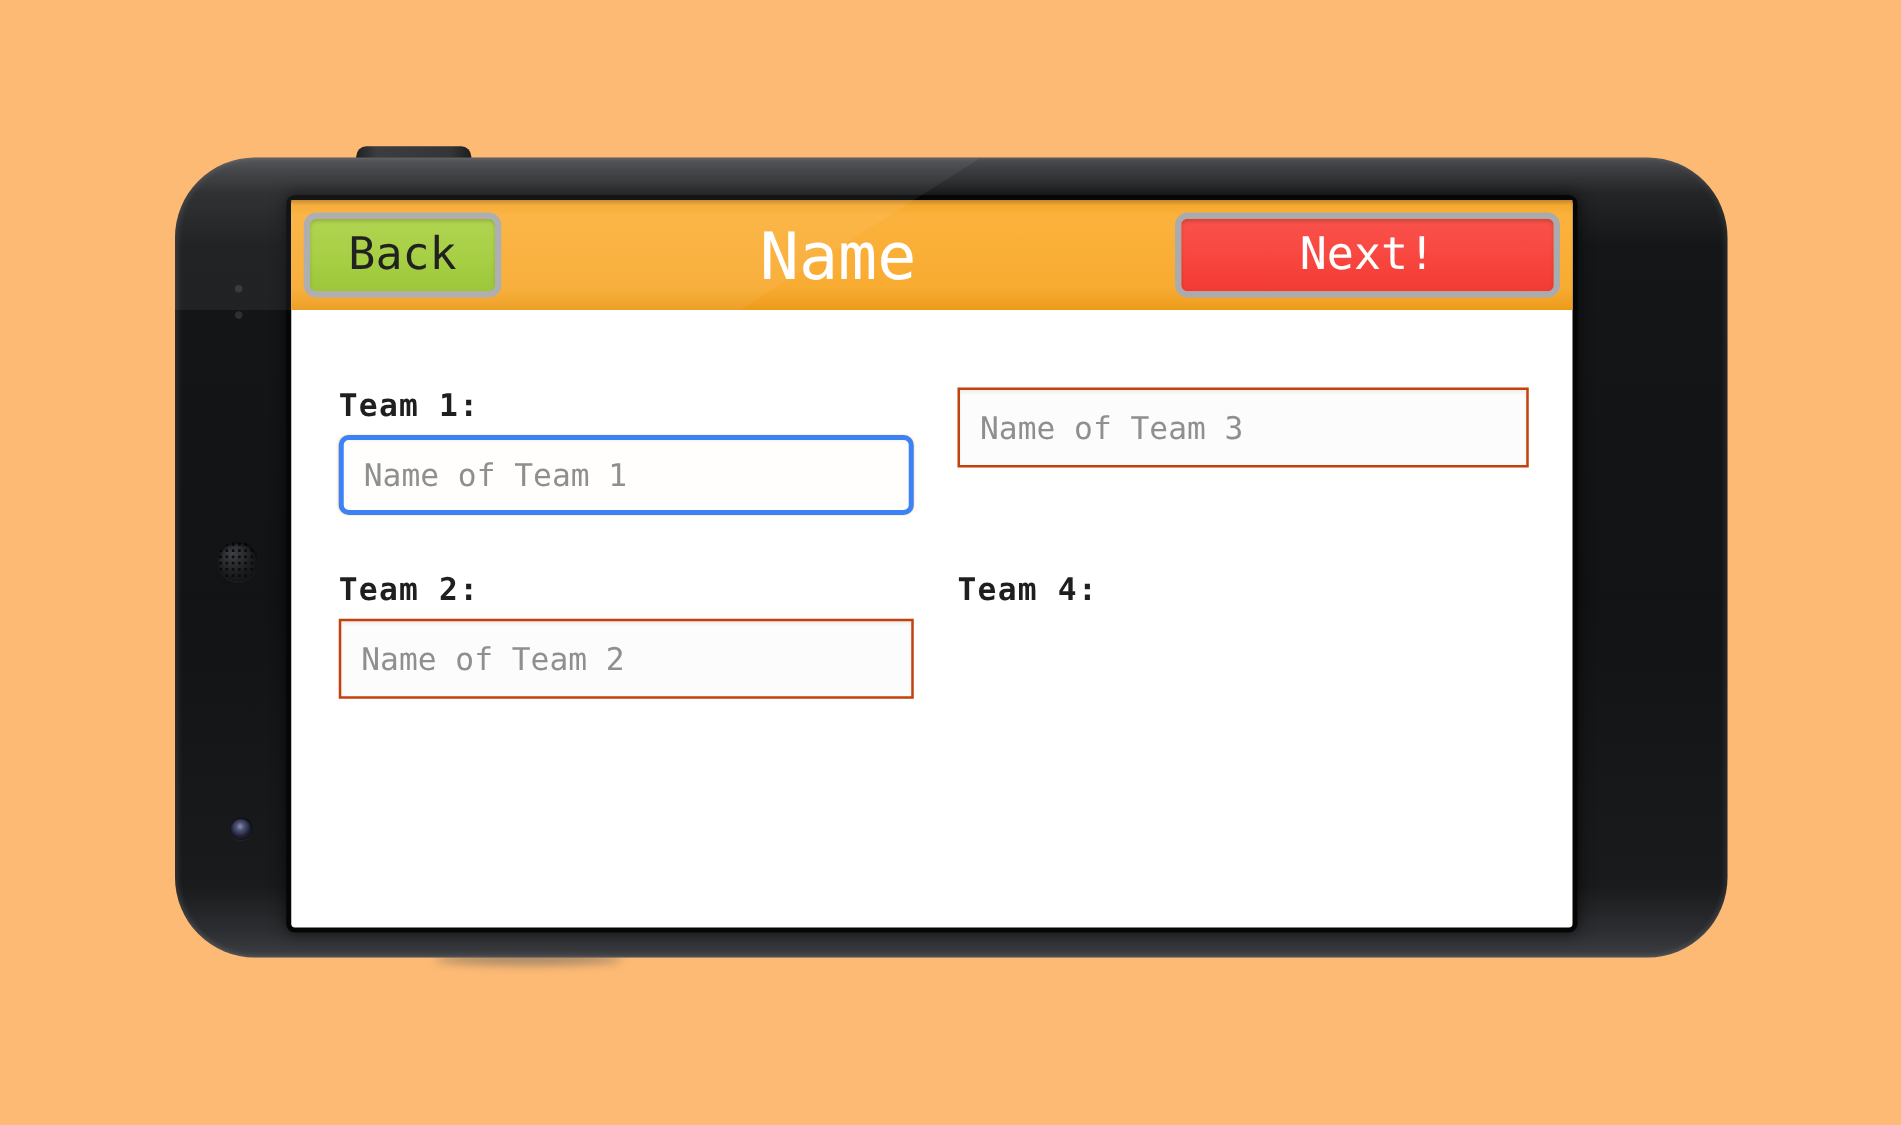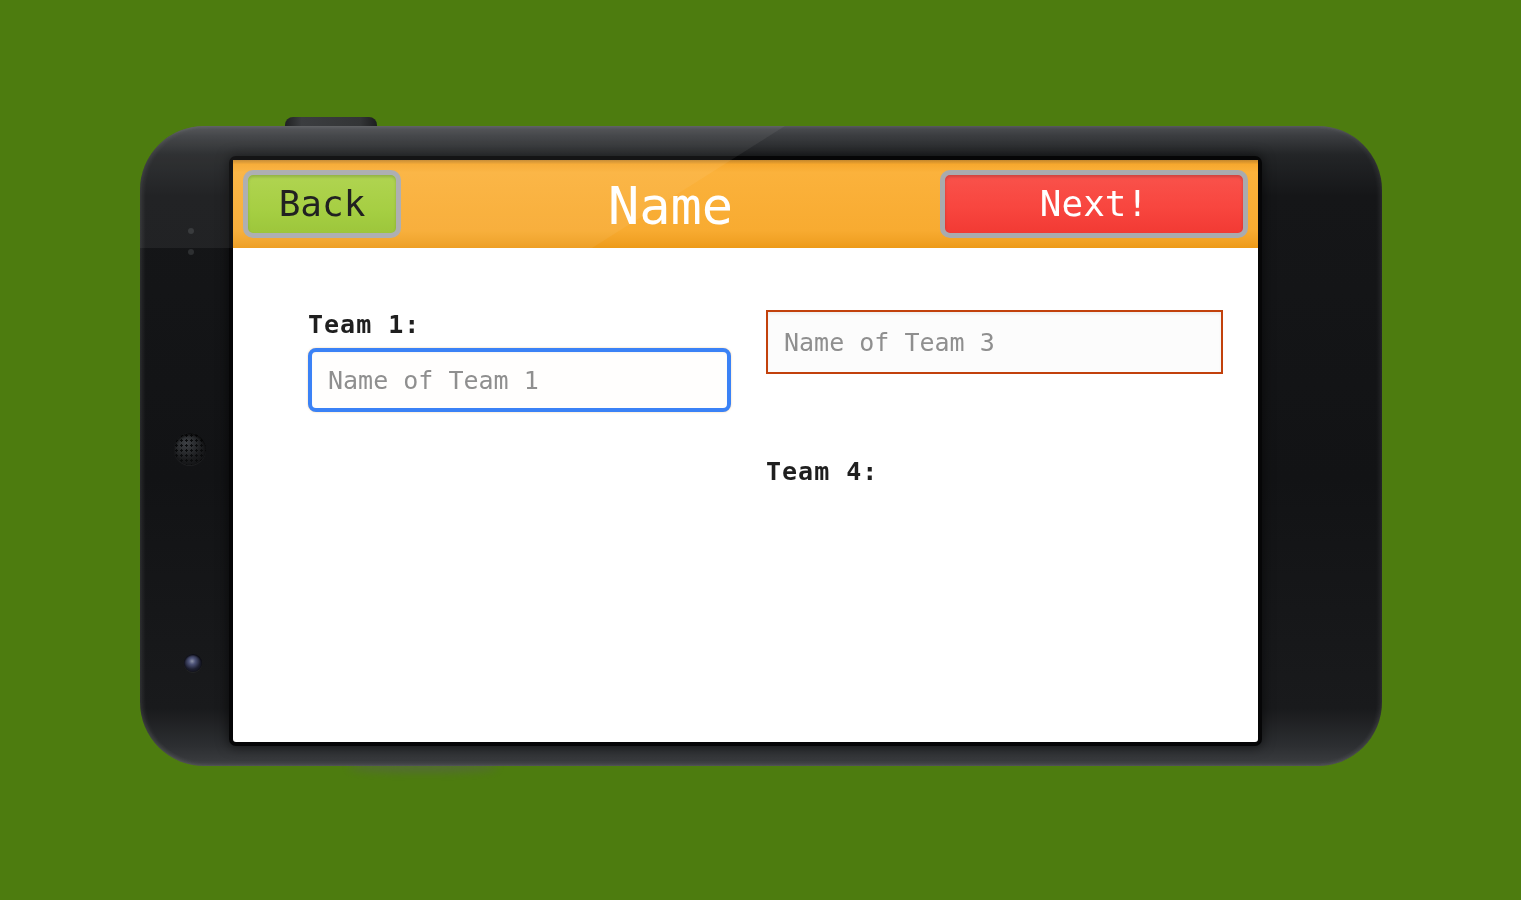--- a/index.html
+++ b/index.html
@@ -1,18 +1,18 @@
 <!DOCTYPE html>
 <html><head>
 <meta charset="utf-8">
 <style>
   * { margin:0; padding:0; box-sizing:border-box; }
   html,body { width:1521px; height:900px; background:#000; overflow:hidden;
               font-family:"DejaVu Sans Mono", monospace; }
-  .stage { position:relative; width:1521px; height:900px; background:#4d7c0f; }
+  .stage { position:relative; width:1521px; height:900px; background:#fdba74; }
 
   
   .volume-btn { position:absolute; left:285px; top:117px; width:92px; height:22px;
     background:linear-gradient(90deg,#202122,#3b3d40 18%,#333537 82%,#1d1e1f);
     border-radius:8px 8px 0 0; }
   .floor-shadow { position:absolute; left:348px; top:763px; width:150px; height:9px;
     background:#5a5a5a; border-radius:50%; filter:blur(4px); opacity:.55; }
 
   .phone { position:absolute; left:140px; top:126px; width:1242px; height:640px;
     border-radius:64px; overflow:hidden;
@@ -57,21 +57,21 @@
   .back-btn { width:158px; color:#141414;
     background:linear-gradient(180deg,#abd246 0%,#a2cd39 55%,#97c32f 100%); }
   .next-btn { width:308px; color:#fff;
     background:linear-gradient(180deg,#f9524b 0%,#f8463f 55%,#f23a34 100%); }
   .hdr-title { flex:1; text-align:center; color:#fff; font-size:52px;
     padding-top:4px; }
 
   
   .content { display:grid; grid-template-columns:460px 457px; column-gap:35px;
     row-gap:45px; padding:62px 35px 0 38px; }
-  .field.f1 { grid-column:1; grid-row:1;margin-left:37px; } .field.f2 { grid-column:1; grid-row:2; }
+  .field.f1 { grid-column:1; grid-row:1; } .field.f2 { grid-column:1; grid-row:2; }
   .field.f3 { grid-column:2; grid-row:1; } .field.f4 { grid-column:2; grid-row:2; }
   .team-label { display:block; font-size:25px; font-weight:700; color:#1f1f1f;
     margin-bottom:9px; letter-spacing:1px; }
   .team-input { width:100%; height:64px; font-family:"DejaVu Sans Mono", monospace;
     font-size:25px; color:#333; padding:0 16px; background:#fcfcfc;
     border:2px solid #c2410c; border-radius:0; outline:none;
     box-shadow: inset 0 2px 3px rgba(0,0,0,.06); }
   .team-input::placeholder { color:#8f8f8f; opacity:1; }
   .team-input.focused { border:4px solid #3b82f6; border-radius:8px; background:#fffefd;
     box-shadow: inset 0 1px 2px rgba(0,0,0,.04), 0 0 2px rgba(232,146,30,.45); }
@@ -99,20 +99,24 @@
         <button class="hdr-btn next-btn">Next!</button>
       </div>
 
       <div class="content">
 
         <div class="field f1">
           <label class="team-label">Team 1:</label>
           <input class="team-input focused" type="text" placeholder="Name of Team 1" style="">
         </div>
 
+        <div class="field f2">
+          <label class="team-label">Team 2:</label>
+          <input class="team-input" type="text" placeholder="Name of Team 2" style="">
+        </div>
 
         <div class="field f3">
           <input class="team-input" type="text" placeholder="Name of Team 3" style="">
         </div>
 
         <div class="field f4">
           <label class="team-label">Team 4:</label>
         </div>
 
       </div>

